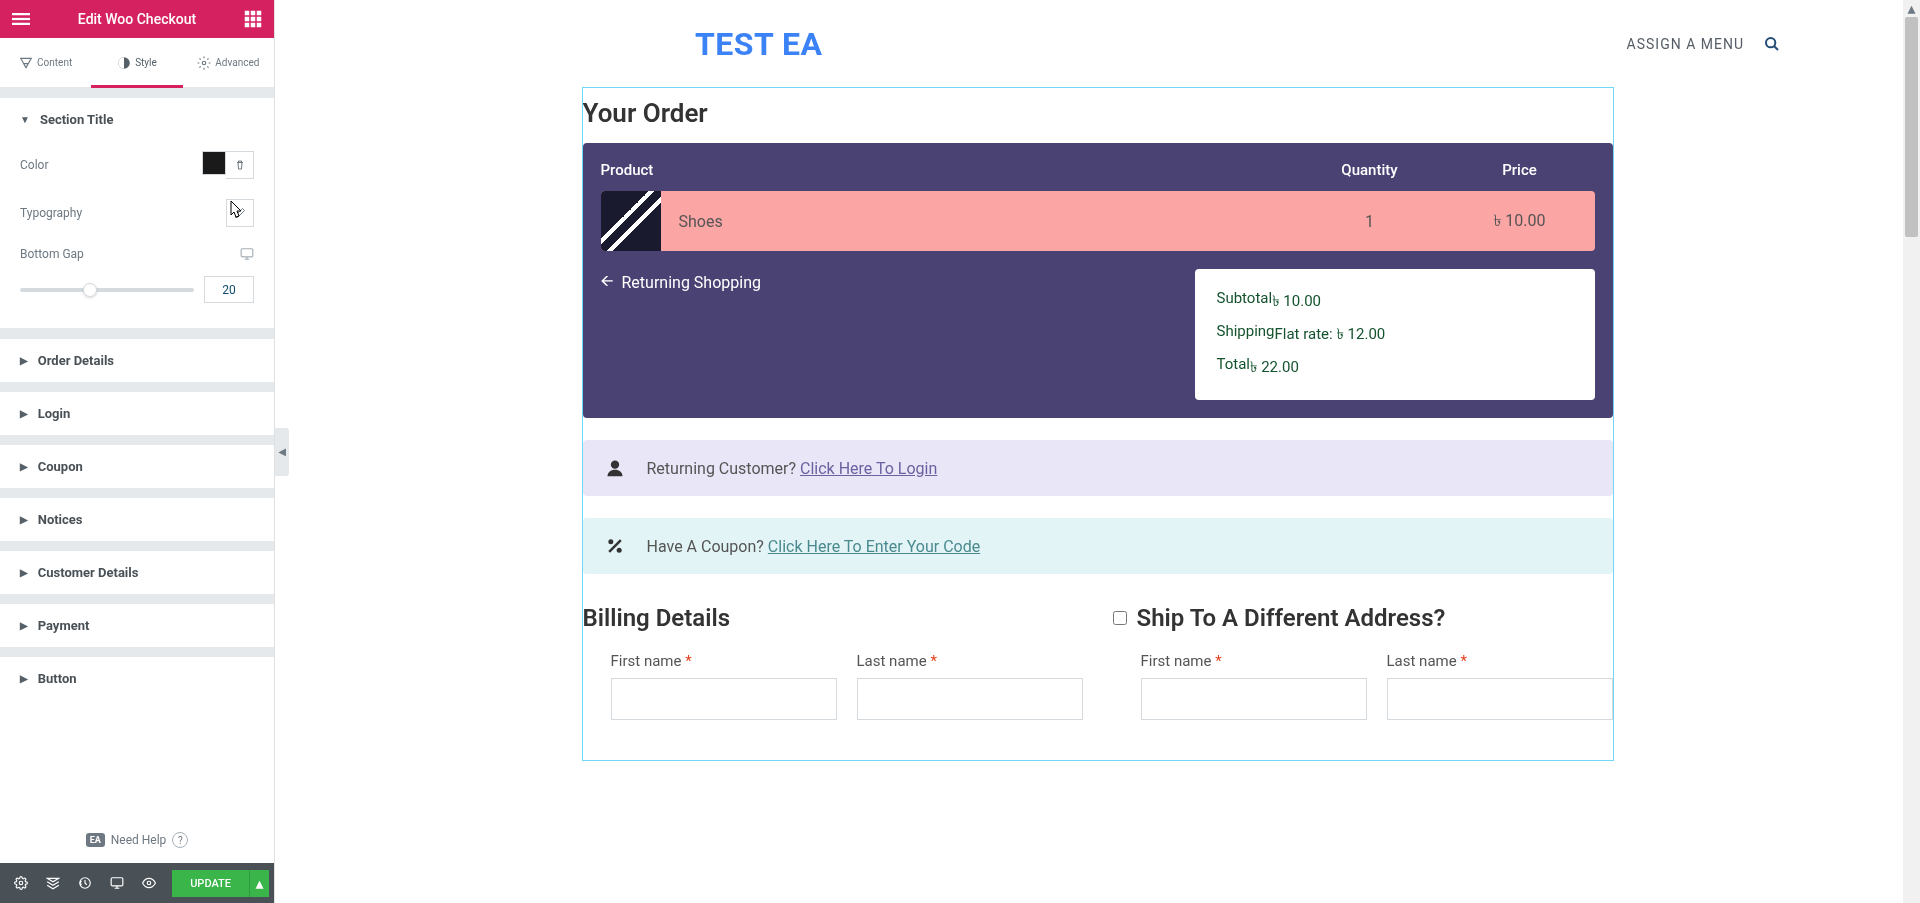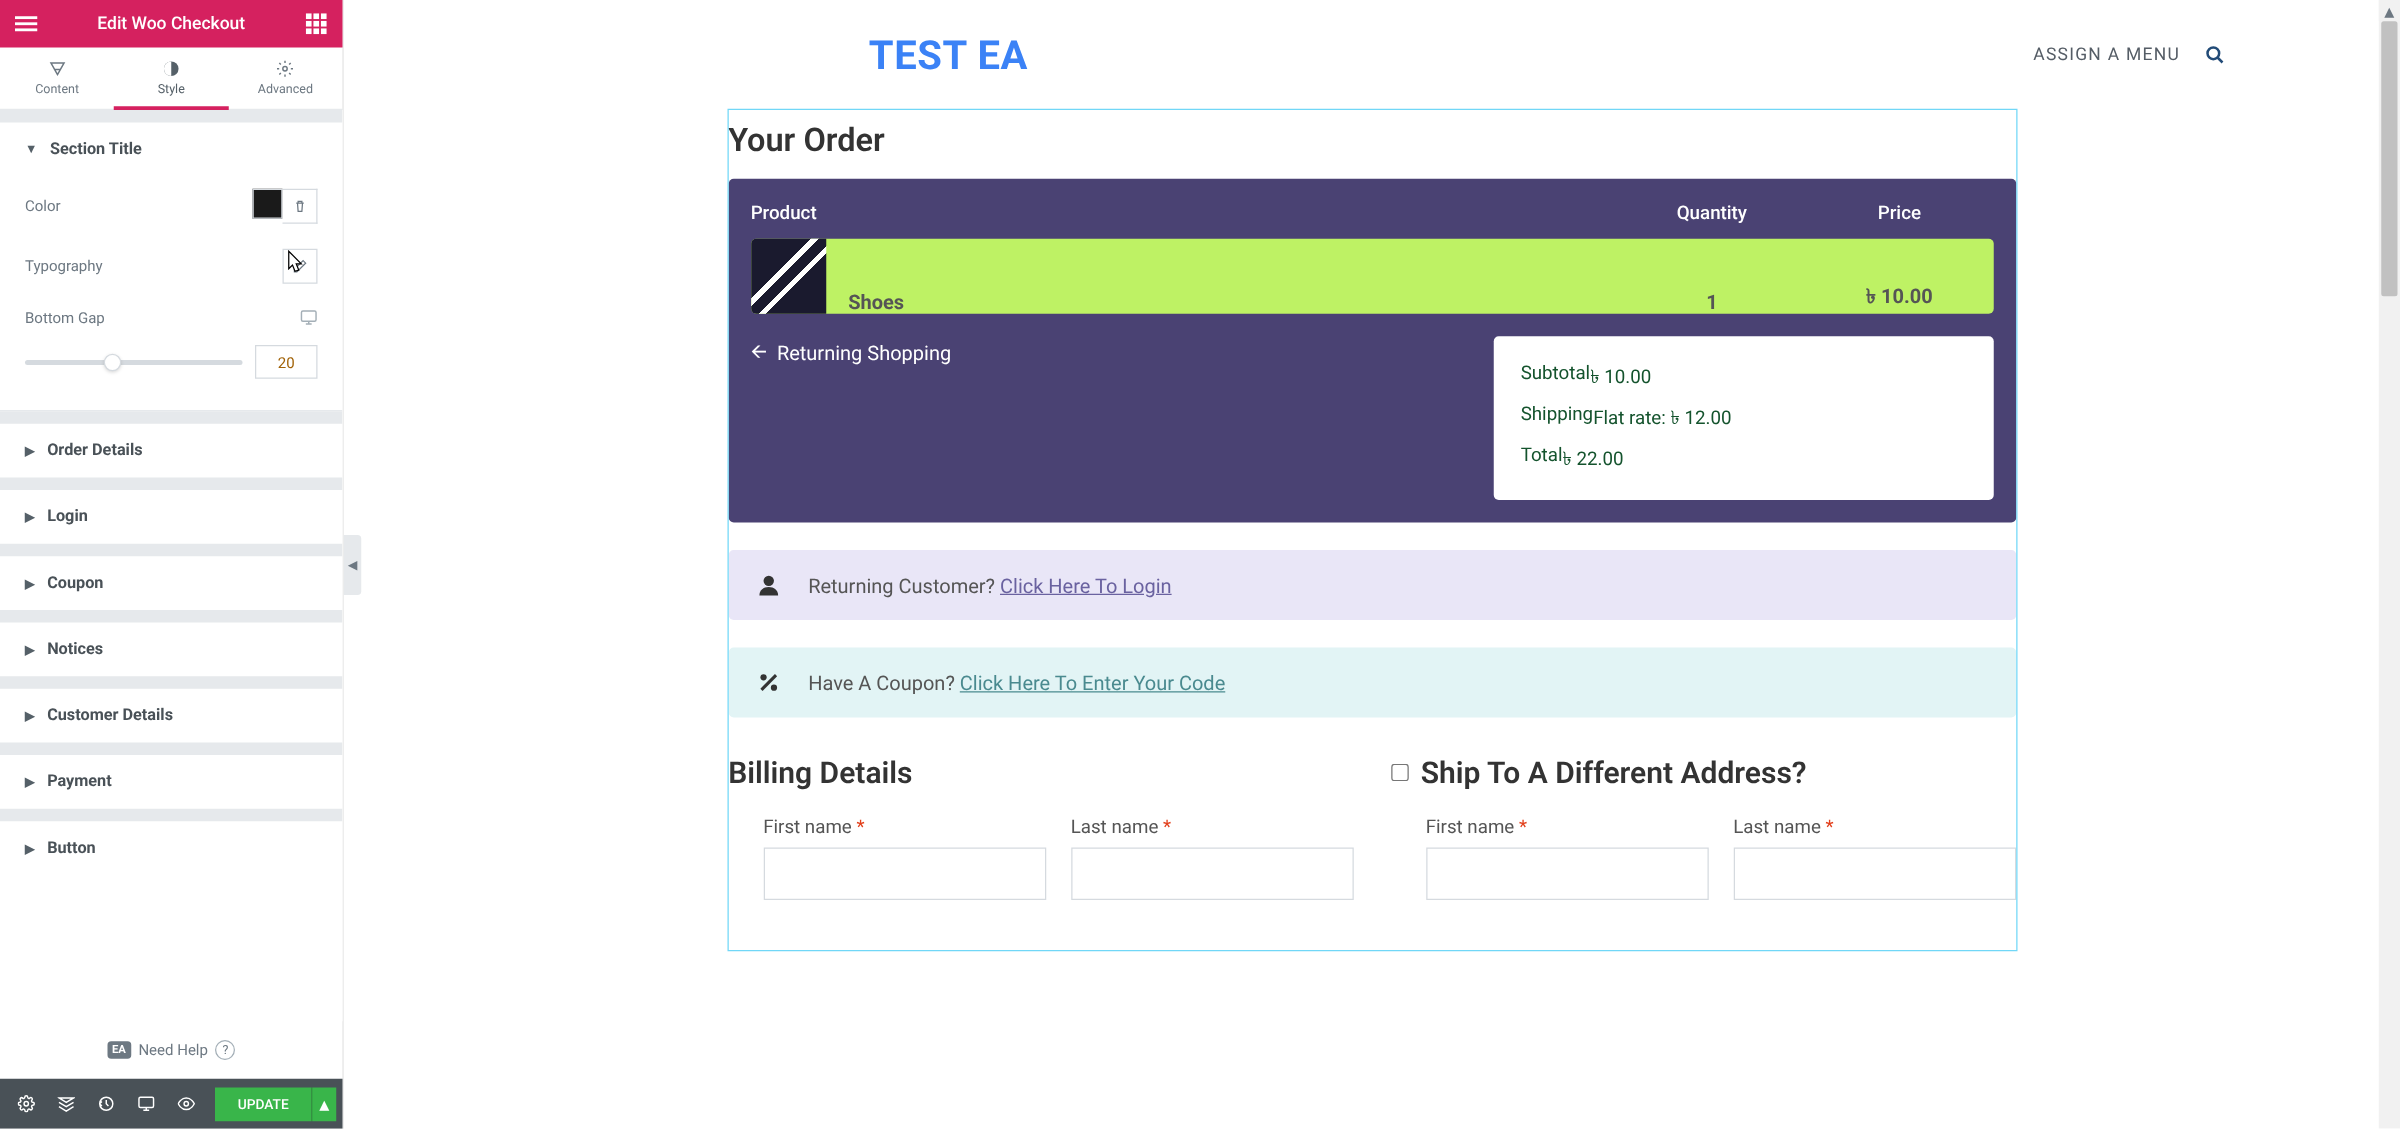--- a/index.html
+++ b/index.html
@@ -7,21 +7,21 @@
 
 .app { display: flex; height: 903px; width: 1920px; position: relative; }
 
 
 .sidebar { width: 275px; background: #fff; display: flex; flex-direction: column; border-right: 1px solid #e0e0e0; }
 .sidebar-header { background: #d5215f; color: #fff; height: 38px; display: flex; align-items: center; justify-content: space-between; padding: 0 12px; }
 .sidebar-header-title { font-size: 14px; font-weight: 500; flex: 1; text-align: center; }
 .menu-icon, .grid-icon { width: 18px; height: 18px; cursor: pointer; display: flex; align-items: center; justify-content: center; }
 
 .tabs { display: flex; height: 50px; border-bottom: 1px solid #e6e9ec; }
-.tab { flex: 1; display: flex; flex-direction: column; align-items: center; justify-content: center; gap: 4px; cursor: pointer; color: #6d7882; font-size: 10px; position: relative; }
+.tab { flex: 1; display: flex; align-items: center; justify-content: center; gap: 4px; cursor: pointer; color: #6d7882; font-size: 10px; position: relative; }
 .tab.active { color: #556068; }
 .tab.active::after { content: ''; position: absolute; bottom: -1px; left: 0; right: 0; height: 3px; background: #d5215f; }
 .tab svg { width: 14px; height: 14px; }
 
 .panel-body { flex: 1; overflow-y: auto; background: #fff; }
 .section { border-bottom: 1px solid #e6e9ec; }
 .section-divider { height: 10px; background: #e6e9ec; }
 .section-header { display: flex; align-items: center; padding: 14px 20px; cursor: pointer; font-size: 13px; font-weight: 700; color: #495157; }
 .section-header .caret { margin-right: 10px; font-size: 10px; color: #556068; }
 
@@ -31,21 +31,21 @@
 .control-actions { display: flex; gap: 0; }
 .ctrl-btn { width: 28px; height: 28px; border: 1px solid #d5dadf; background: #fff; display: flex; align-items: center; justify-content: center; cursor: pointer; color: #6d7882; }
 .ctrl-btn svg { width: 12px; height: 12px; }
 .color-swatch { width: 24px; height: 24px; background: #1a1a1a; border: 1px solid #d5dadf; cursor: pointer; }
 .ctrl-btn.trash { border-left: none; }
 .device-icon { width: 14px; height: 14px; margin-left: 6px; color: #a4afb7; cursor: pointer; }
 
 .slider-row { display: flex; align-items: center; gap: 10px; padding: 5px 0 10px; }
 .slider-track { flex: 1; height: 4px; background: #d5dadf; border-radius: 2px; position: relative; cursor: pointer; }
 .slider-thumb { position: absolute; width: 14px; height: 14px; background: #fff; border: 1px solid #d5dadf; border-radius: 50%; top: 50%; transform: translate(-50%, -50%); box-shadow: 0 1px 3px rgba(0,0,0,0.15); }
-.slider-input { width: 50px; height: 27px; border: 1px solid #d5dadf; text-align: center; font-size: 12px; color: #a16207; }
+.slider-input { width: 50px; height: 27px; border: 1px solid #d5dadf; text-align: center; font-size: 12px; color: #0c4a6e; }
 
 .sidebar-help { padding: 15px 0; text-align: center; font-size: 12px; color: #6d7882; display: flex; align-items: center; justify-content: center; gap: 6px; }
 .ea-badge { background: #6d7882; color: #fff; font-size: 9px; padding: 2px 4px; border-radius: 3px; font-weight: 700; }
 .help-q { width: 16px; height: 16px; border: 1px solid #a4afb7; border-radius: 50%; display: inline-flex; align-items: center; justify-content: center; font-size: 10px; }
 
 .sidebar-footer { height: 40px; background: #495157; display: flex; align-items: center; padding: 0 5px; }
 .footer-btn { width: 32px; height: 40px; display: flex; align-items: center; justify-content: center; color: #fff; cursor: pointer; }
 .footer-btn svg { width: 14px; height: 14px; }
 .update-btn { background: #39b54a; color: #fff; border: none; padding: 7px 18px; font-size: 11px; font-weight: 500; cursor: pointer; text-transform: uppercase; margin-left: auto; }
 .update-dd { background: #39b54a; border-left: 1px solid rgba(0,0,0,0.15); color: #fff; width: 20px; height: 27px; display: flex; align-items: center; justify-content: center; cursor: pointer; }
@@ -67,21 +67,21 @@
 
 .content-wrap { max-width: 1030px; margin: 0 auto; padding: 0 0 40px; outline: 1px solid #71d7f7; }
 
 .order-section { }
 .order-title { font-size: 26px; font-weight: 600; color: #333; padding: 10px 0 15px; }
 .order-table { background: #4a4273; border-radius: 4px; padding: 18px; color: #fff; }
 .order-thead { display: flex; padding: 0 0 12px; font-size: 15px; font-weight: 500; }
 .col-product { flex: 1; }
 .col-qty { width: 150px; text-align: center; }
 .col-price { width: 150px; text-align: center; }
-.order-row { background: #bef264; border-radius: 4px; display: flex; align-items: flex-end; padding: 0; color: #333; height: 60px; font-weight: bold; }
+.order-row { background: #fca5a5; border-radius: 4px; display: flex; align-items: center; padding: 0; color: #333; height: 60px; }
 .order-img { width: 60px; height: 60px; background: linear-gradient(135deg, #1a1a2e 40%, #fff 40%, #fff 45%, #1a1a2e 45%, #1a1a2e 55%, #fff 55%, #fff 60%, #1a1a2e 60%); border-radius: 4px 0 0 4px; }
 .order-name { flex: 1; padding-left: 18px; font-size: 16px; color: #555; }
 .order-qty { width: 150px; text-align: center; font-size: 16px; color: #555; }
 .order-price { width: 150px; text-align: center; font-size: 16px; color: #555; }
 
 .order-bottom { display: flex; justify-content: space-between; align-items: flex-start; margin-top: 18px; }
 .continue-shopping { color: #fff; font-size: 16px; display: flex; align-items: center; gap: 8px; cursor: pointer; }
 .totals-box { background: #fff; border-radius: 4px; padding: 16px 22px; width: 400px; color: #333; }
 .totals-row { display: flex; padding: 4px 0; font-size: 15px; color: #14532d; }
 

